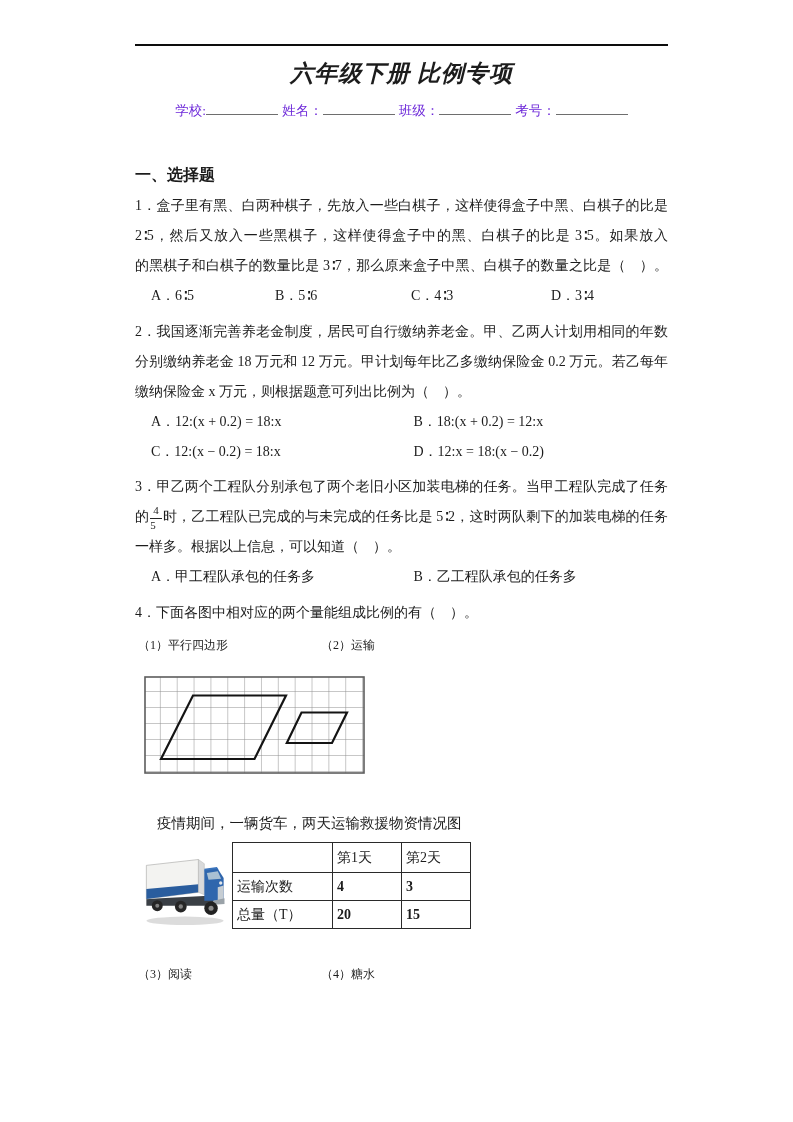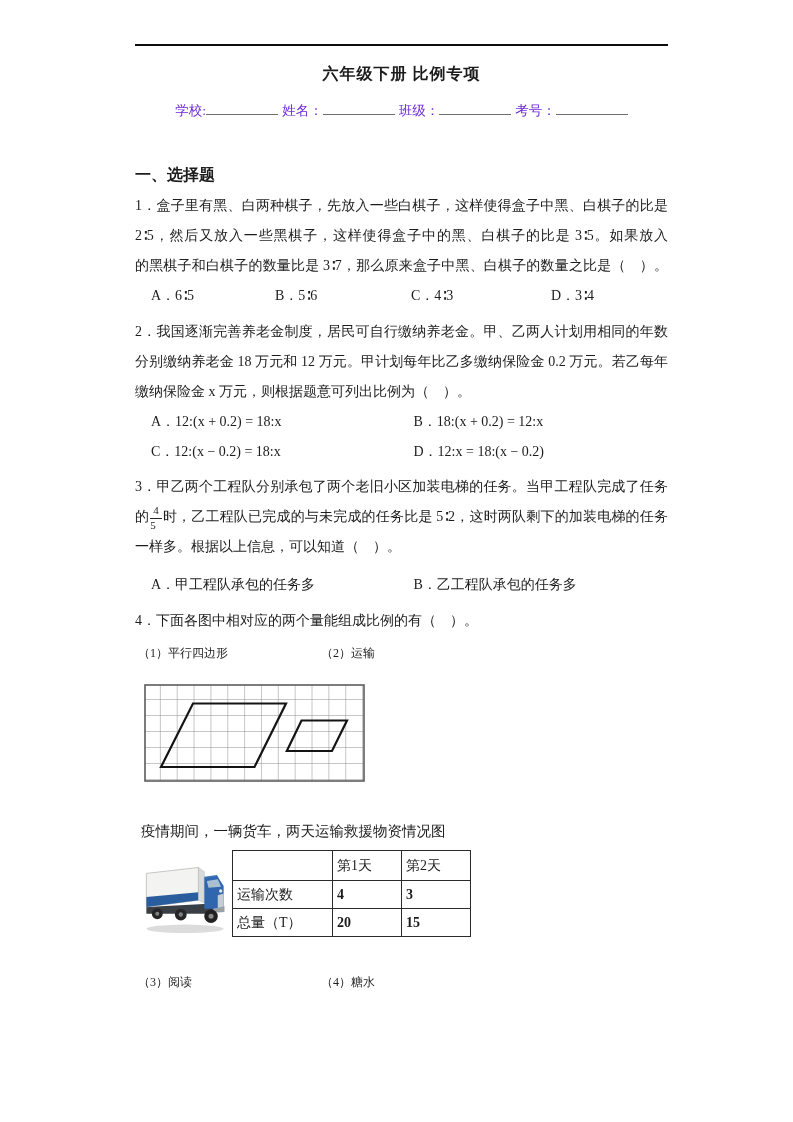--- a/index.html
+++ b/index.html
@@ -4,46 +4,46 @@
 <style>
   * { box-sizing: border-box; }
   html,body { margin:0; padding:0; background:#ffffff; }
   .page {
     position:relative; width:793px; height:1122px; background:#fff;
     font-family:"Liberation Serif","DejaVu Serif",serif;
     color:#1c1c1c; overflow:hidden;
   }
   .content { width:533px; margin-left:135px; }
   .top-rule { margin-top:44px; border-top:2px solid #0d0d0d; height:0; }
-  .title { margin:13px 0 0 0; font-size:16px; line-height:30px; font-weight:bold;
-           text-align:center; letter-spacing:1px; }
+  .title { margin:13px 0 0 0; font-size:23px; line-height:30px; font-weight:bold;
+           text-align:center; letter-spacing:1px;font-style:italic; }
   .fields { margin-top:12px; line-height:20px; font-size:13.5px; color:#6d28d9;
             display:flex; justify-content:center; align-items:flex-end; }
   .field { white-space:nowrap; margin:0 2px; }
   .blank { display:inline-block; width:72px; border-bottom:1px solid #6e6e6e; height:14px; }
   .sec { margin-top:44px; font-size:16px; line-height:20px; font-weight:bold; }
   .q { font-size:14px; }
   .line { line-height:30px; }
   .j { text-align:justify; text-align-last:justify; }
   .q1 { margin-top:6px; } .q2 { margin-top:6px; } .q3 { margin-top:5px; } .q4 { margin-top:6px; }
   .opt-row { display:flex; padding-left:16px; line-height:30px; }
   .opt-row .o1 { width:124px; } .opt-row .o2 { width:136px; } .opt-row .o3 { width:140px; }
   .opt-grid { padding-left:16px; }
   .opt-grid .row { line-height:30px; }
   .opt-grid .left { display:inline-block; width:259px; }
-  .q3 .opt-grid { margin-top:8px; }
+  .q3 .opt-grid { }
   .eq { font-family:"Liberation Serif","DejaVu Serif",serif; }
   .frac { display:inline-block; vertical-align:-8px; text-align:center;
           font-size:11px; line-height:1.05; margin:0 1px; }
   .frac .num { display:block; border-bottom:1px solid #222; padding:0 3px 1px 3px; }
   .frac .den { display:block; padding-top:1px; }
   .subline { line-height:30px; margin-top:2px; padding-left:3px; font-size:12px; }
   .subline .s1 { display:inline-block; width:180px; }
   .grid-fig { display:block; margin:16px 0 0 9px; }
-  .caption { margin:38px 0 0 6px; line-height:22px; font-size:14.5px; }
+  .caption { margin:38px 0 0 22px; line-height:22px; font-size:14.5px; }
   .figrow { display:flex; align-items:flex-start; margin-top:8px; }
   .truckwrap { width:84px; margin:13px 5px 0 8px; flex:none; }
   .truckwrap svg { display:block; width:84px; height:72px; }
   table.ttable { border-collapse:collapse; margin-top:0; }
   table.ttable td { border:1.4px solid #2a2a2a; text-align:left; vertical-align:middle;
                     font-size:14px; padding:0 4px; }
   td.c-label { width:100px; height:28px; }
   td.c-day   { width:69px; }
   td.c-corner{ height:30px; }
   td.c-val   { font-weight:bold; font-size:15px; }

